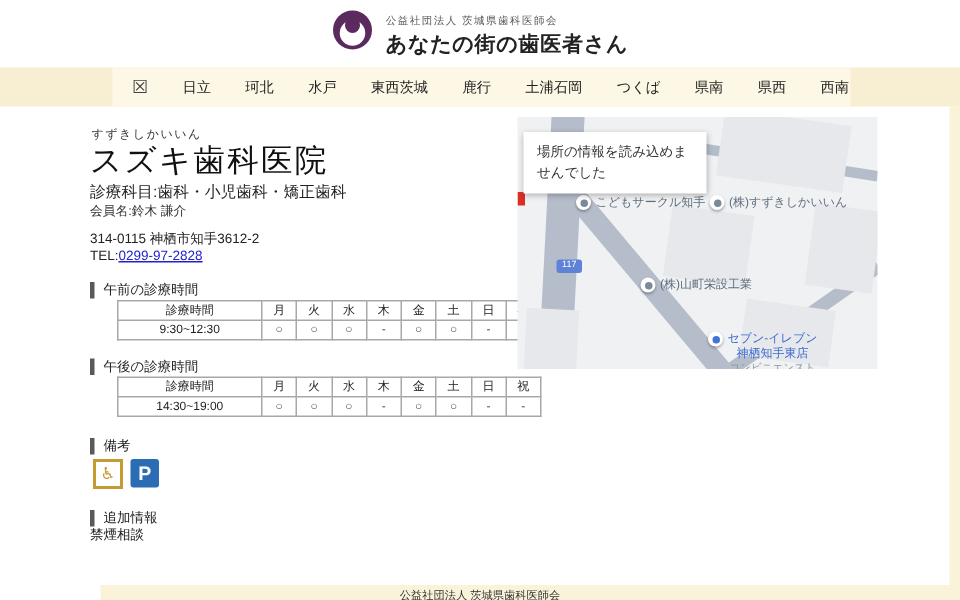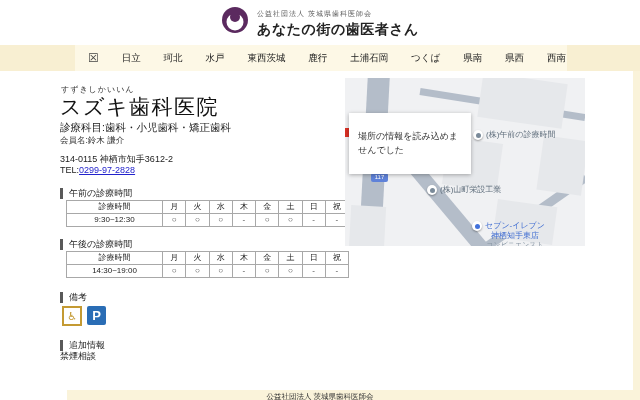--- a/index.html
+++ b/index.html
@@ -29,37 +29,37 @@
   .address{position:absolute;left:60px;top:153px;font-size:9px;color:#222;}
   .tel-line{position:absolute;left:60px;top:165px;font-size:9px;color:#222;}
   .tel-line a{color:#2222cc;text-decoration:underline;}
 
   .section-title{position:absolute;left:60px;font-size:9px;color:#222;border-left:3px solid #595959;padding-left:6px;line-height:11px;}
   .st-morning{top:188px;}
   .st-afternoon{top:239px;}
   .st-remarks{top:292px;}
   .st-additional{top:340px;}
 
-  table.hours{position:absolute;left:66px;border-collapse:collapse;table-layout:fixed;width:283px;}
+  table.hours{position:absolute;left:78px;border-collapse:collapse;table-layout:fixed;width:283px;}
   .t-morning{top:200px;}
   .t-afternoon{top:251px;}
   table.hours th,table.hours td{border:1px solid #a8a8a8;font-weight:normal;font-size:8px;color:#222;text-align:center;height:12px;padding:0;line-height:12px;}
   table.hours .timecol{width:95px;}
   table.hours td.mark{font-size:8px;color:#444;}
 
   .remark-icons{position:absolute;left:62px;top:306px;display:flex;gap:5px;}
   .wheelchair{width:16px;height:16px;border:2px solid #c49a33;background:#fff;color:#c49a33;font-size:11px;line-height:16px;text-align:center;}
   .parking{width:19px;height:19px;background:#2a6db5;border-radius:2px;color:#fff;font-size:13px;font-weight:bold;line-height:19px;text-align:center;}
   .additional-text{position:absolute;left:60px;top:350px;font-size:9px;color:#222;}
 
   
   .map{position:absolute;left:345px;top:78px;width:240px;height:168px;background:#f0f1f3;overflow:hidden;}
   .road{position:absolute;background:#b4bdc9;}
   .building{position:absolute;background:#e6e8eb;}
-  .map-error{position:absolute;left:4px;top:10px;width:104px;background:#fff;box-shadow:0 1px 4px rgba(0,0,0,0.3);padding:17px 9px;font-size:9px;color:#333;line-height:1.5;z-index:5;margin-top:25px;}
+  .map-error{position:absolute;left:4px;top:10px;width:104px;background:#fff;box-shadow:0 1px 4px rgba(0,0,0,0.3);padding:7px 9px;font-size:9px;color:#333;line-height:1.5;z-index:5;}
   .poi{position:absolute;display:flex;align-items:flex-start;z-index:3;}
   .poi-marker{width:10px;height:10px;background:#fff;border-radius:50%;box-shadow:0 1px 2px rgba(0,0,0,0.35);display:flex;align-items:center;justify-content:center;flex:0 0 10px;margin-right:3px;}
   .poi-dot{width:5px;height:5px;border-radius:50%;background:#7a8a99;}
   .poi-dot.blue{background:#4272db;}
   .poi-label{font-size:8px;color:#5f6e7c;line-height:1.2;white-space:nowrap;}
   .poi-label.blue{color:#3f6cd1;text-align:center;}
   .poi-sub{font-size:7px;color:#8795a3;}
   .route-shield{position:absolute;left:26px;top:95px;width:17px;height:9px;background:#5f82d9;border-radius:2px;color:#fff;font-size:6px;line-height:9px;text-align:center;z-index:2;}
   .red-clip{position:absolute;left:0;top:50px;width:5px;height:9px;background:#d93025;z-index:2;}
 
@@ -195,21 +195,21 @@
     <div class="poi" style="left:39px;top:52px;">
       <span class="poi-marker">
           <span class="poi-dot"></span>
         </span>
       <span class="poi-label">こどもサークル知手</span>
     </div>
     <div class="poi" style="left:128px;top:52px;">
       <span class="poi-marker">
           <span class="poi-dot"></span>
         </span>
-      <span class="poi-label">(株)午前の診療時間</span>
+      <span class="poi-label">(株)すずきしかいいん</span>
     </div>
     <div class="poi" style="left:82px;top:107px;">
       <span class="poi-marker">
           <span class="poi-dot"></span>
         </span>
       <span class="poi-label">(株)山町栄設工業</span>
     </div>
     <div class="poi" style="left:127px;top:143px;">
       <span class="poi-marker">
           <span class="poi-dot blue"></span>

